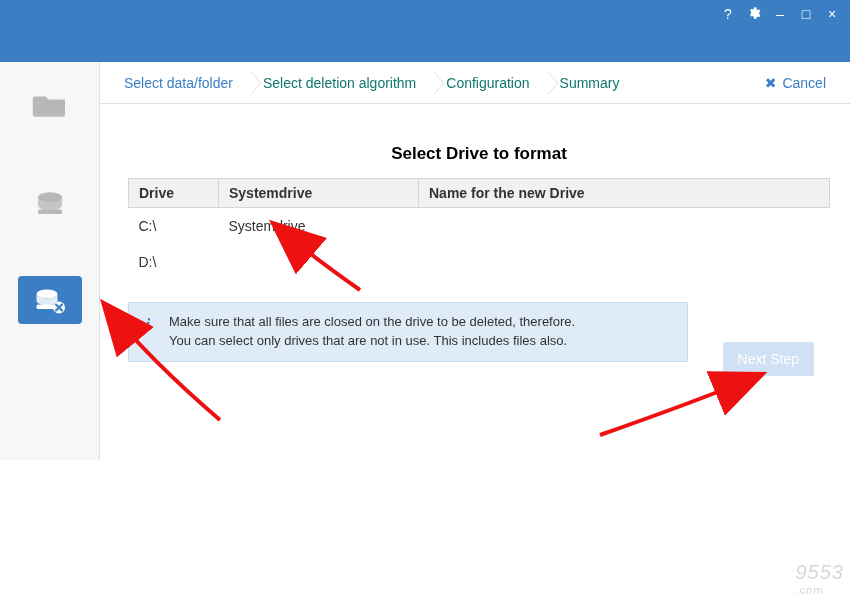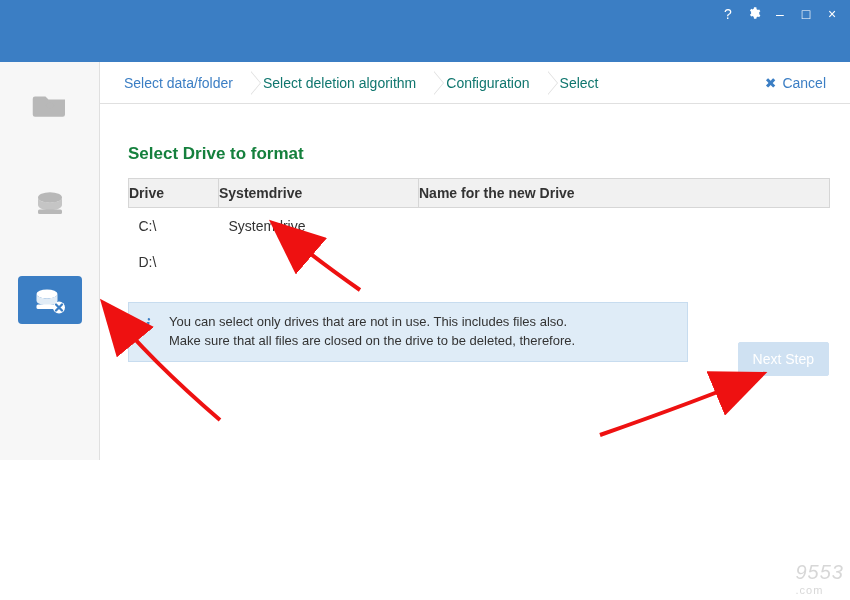--- a/index.html
+++ b/index.html
@@ -85,31 +85,32 @@
   }
   .bc-cancel {
     margin-left:auto; color:#3b7ec4; font-size:14px; cursor:pointer;
     display:flex; align-items:center; gap:6px;
   }
   
   .body {
     padding: 40px 20px 0 28px;
   }
   .page-title {
-    color:#15803d; font-weight:600; font-size:17px;
+    color:#000000; font-weight:600; font-size:17px;
     margin-bottom: 14px;
+    text-align: center;
   }
   table.drives {
     width: 100%; border-collapse: collapse;
   }
   table.drives th {
     text-align:left; font-size:14px; font-weight:700;
     background:#f1f1f1;
     border:1px solid #d6d6d6;
-    padding:6px 0;
+    padding:6px 10px;
     color:#333;
   }
   table.drives td {
     padding:10px 10px; font-size:14px; color:#333;
   }
   .info-box {
     margin-top: 22px;
     background:#dfecf7;
     border:1px solid #c7dcef;
     padding:10px 12px;
@@ -118,21 +119,21 @@
     width: 560px;
     font-size:13px; color:#333; line-height:1.45;
   }
   .info-icon {
     color:#3b7ec4; font-style:italic; font-family:Georgia,serif;
     font-weight:700; font-size:16px;
     width:14px; text-align:center;
   }
   .next-btn {
     position:absolute;
-    right: 21px; top: 280px;
+    right: 36px; top: 280px;
     background:#cfe1f2;
     color:#fff;
     border:1px solid #cfe1f2;
     padding:8px 14px;
     font-size:14px;
     border-radius:2px;
     cursor:pointer;
   }
   
   .arrow-layer { position:absolute; left:0; top:0; width:850px; height:600px; pointer-events:none; }
@@ -188,21 +189,21 @@
   </div>
 
   <div class="content">
     <div class="breadcrumb">
       <span class="bc-step active">Select data/folder</span>
       <span class="bc-sep"></span>
       <span class="bc-step">Select deletion algorithm</span>
       <span class="bc-sep"></span>
       <span class="bc-step">Configuration</span>
       <span class="bc-sep"></span>
-      <span class="bc-step">Select</span>
+      <span class="bc-step">Summary</span>
       <span class="bc-cancel">
         <span>✖</span>
         <span>Cancel</span>
       </span>
     </div>
 
     <div class="body">
       <div class="page-title">Select Drive to format</div>
 
       <table class="drives">
@@ -223,22 +224,22 @@
             <td>D:\</td>
             <td></td>
             <td></td>
           </tr>
         </tbody>
       </table>
 
       <div class="info-box">
         <span class="info-icon">i</span>
         <div>
+          <div>Make sure that all files are closed on the drive to be deleted, therefore.</div>
           <div>You can select only drives that are not in use. This includes files also.</div>
-          <div>Make sure that all files are closed on the drive to be deleted, therefore.</div>
         </div>
       </div>
     </div>
 
     <button class="next-btn">Next Step</button>
   </div>
 </div>
 
 <svg class="arrow-layer" viewBox="0 0 850 600">
   <defs>

